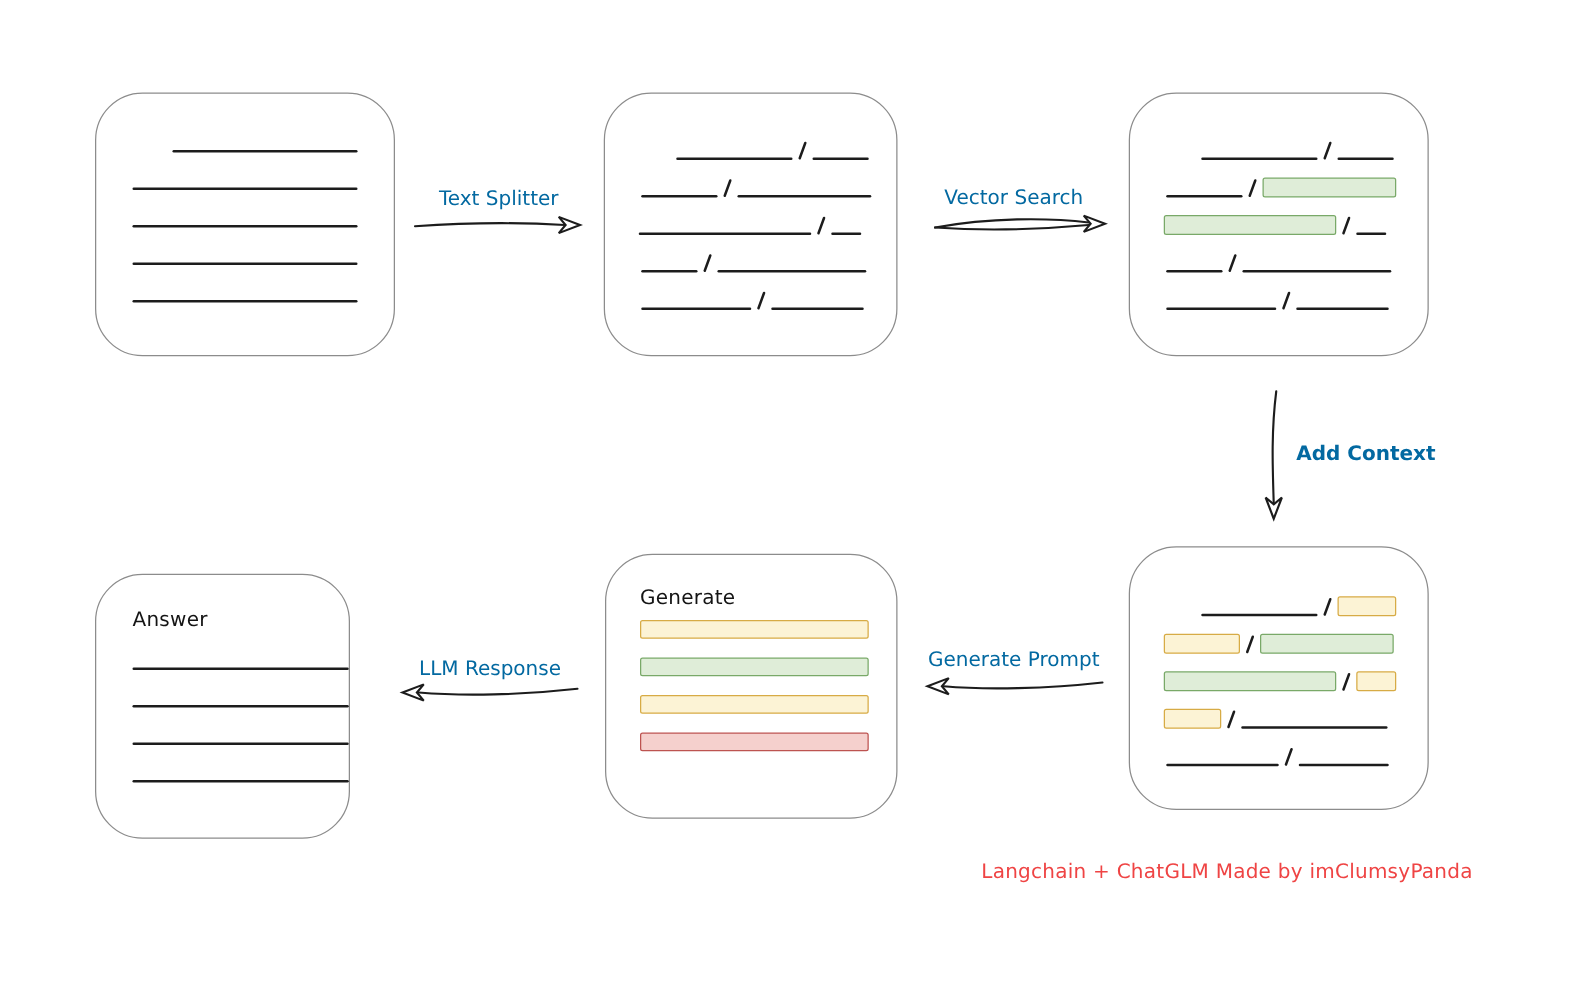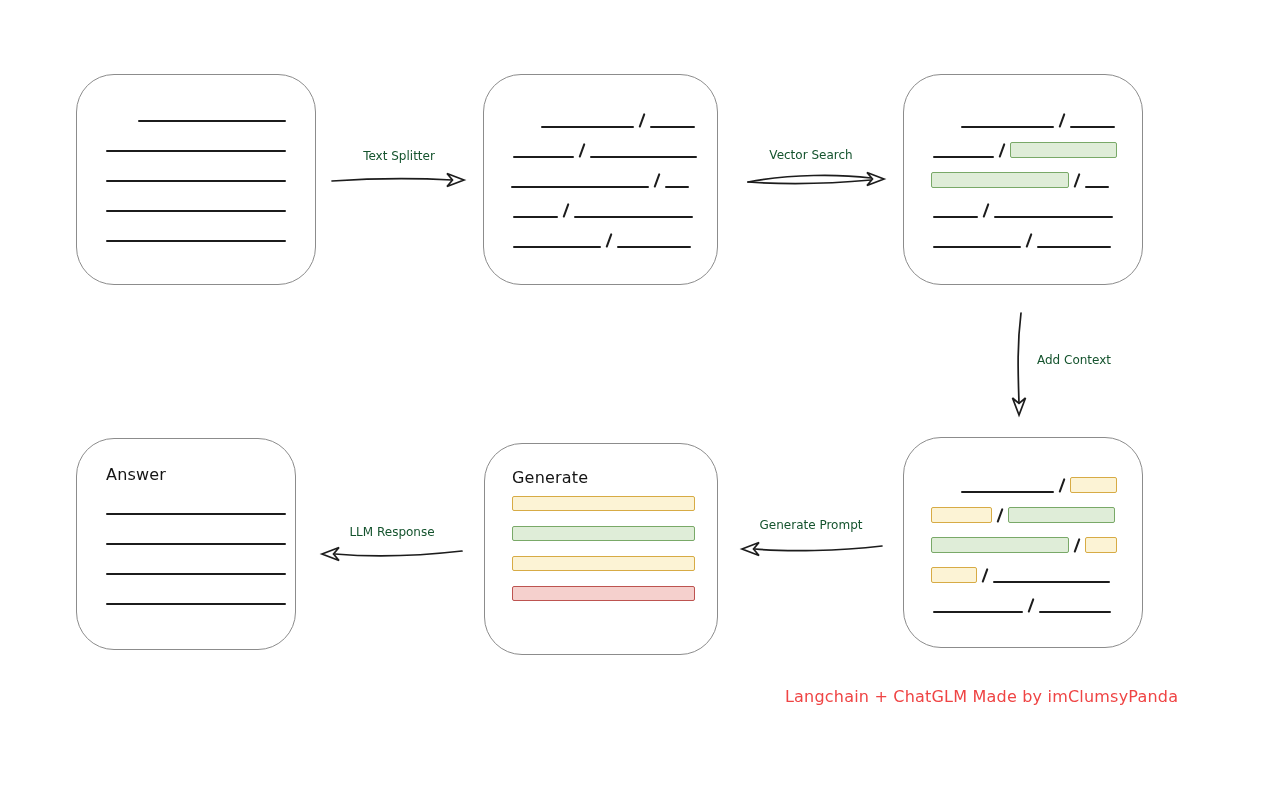--- a/index.html
+++ b/index.html
@@ -23,24 +23,24 @@
   .seg-chunk.yellow { background:var(--yellow-fill); border-color:var(--yellow-stroke); }
   .heading { font-size:16px; line-height:20px; color:#141414; letter-spacing:0.2px; }
   .bar {
     width:183px; height:15px; box-sizing:border-box;
     border:1.5px solid; border-radius:2px; margin-bottom:15px;
   }
   .bar.yellow { background:var(--yellow-fill); border-color:var(--yellow-stroke); }
   .bar.green  { background:var(--green-fill);  border-color:var(--green-stroke); }
   .bar.red    { background:var(--red-fill);    border-color:var(--red-stroke); }
   .arrow-label {
-    position:absolute; font-size:12px; white-space:nowrap; color:#14532d;
+    position:absolute; font-size:16px; white-space:nowrap; color:#0369a1;
     transform:translateX(-50%);
   }
-  .arrow-label.left-anchored { transform:none; }
+  .arrow-label.left-anchored { transform:none;font-weight:bold; }
   #arrow-layer { position:absolute; left:0; top:0; pointer-events:none; }
   #caption {
     position:absolute; left:785px; top:687px; font-size:16px; color:#ef4444;
     white-space:nowrap; letter-spacing:0.2px;
   }
 </style>
 </head>
 <body>
 
 <div id="canvas" style="--box-border: #8c8c8c; --ink: #1c1c1c; --green-fill: #dfedd8; --green-stroke: #79a968; --yellow-fill: #fcf3d5; --yellow-stroke: #d7ab45; --red-fill: #f5d0cd; --red-stroke: #bd5350;">
@@ -176,21 +176,21 @@
     <div>
         <div class="bar yellow"></div>
         <div class="bar green"></div>
         <div class="bar yellow"></div>
       </div>
     <div>
         <div class="bar red"></div>
       </div>
   </div>
 
-  <div class="node" style="left:76px; top:438px; width:220px; height:212px; padding:26px 0 0 29px;">
+  <div class="node" style="left:76px; top:459px; width:204px; height:212px; padding:26px 0 0 29px;">
     <div class="heading" style="margin-bottom:10px;">Answer</div>
     <div>
         <div class="seg-row">
           <div class="seg-line" style="width: 180px;"></div>
         </div>
         <div class="seg-row">
           <div class="seg-line" style="width: 180px;"></div>
         </div>
         <div class="seg-row">
           <div class="seg-line" style="width: 180px;"></div>

